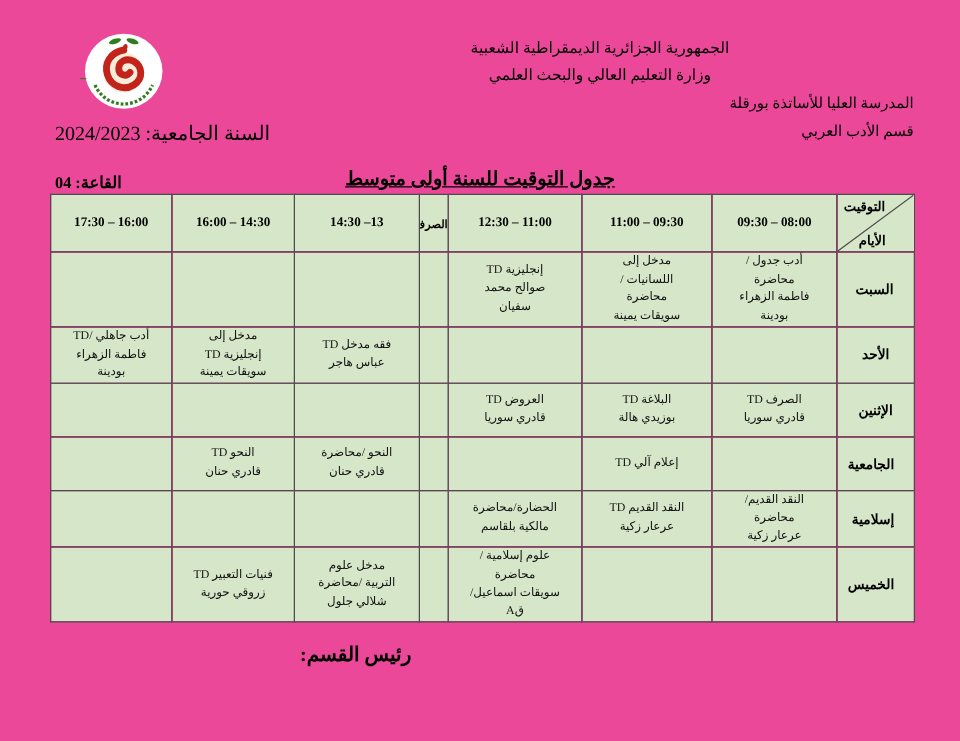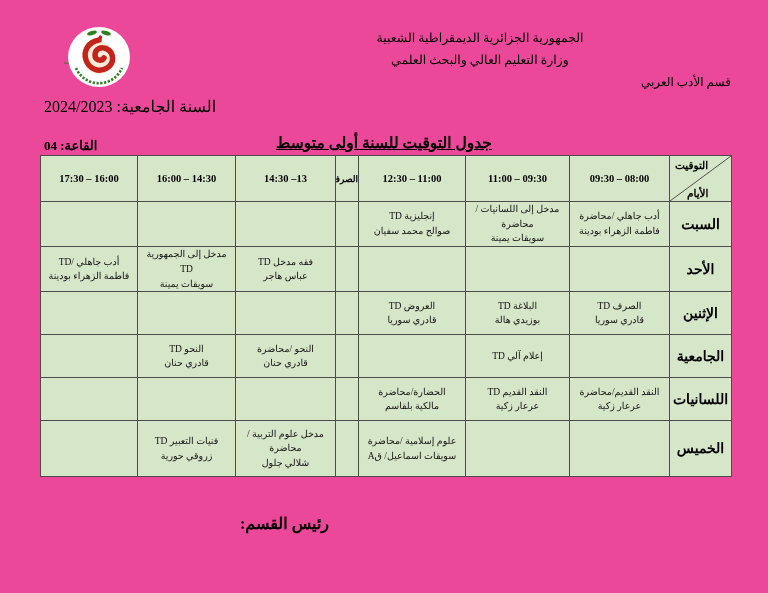--- a/index.html
+++ b/index.html
@@ -16,24 +16,24 @@
 
   
   .doc-title{position:absolute;top:134px;left:0;right:0;text-align:center;
              font-size:15.5px;font-weight:bold;text-decoration:underline;}
   .room-label{position:absolute;top:138px;left:44px;font-size:13px;font-weight:bold;}
 
   
   table.tt{position:absolute;left:40px;top:155px;width:691px;border-collapse:collapse;
            table-layout:fixed;direction:rtl;}
   table.tt td{border:1px solid #4c4c4c;background:#d6e6c8;text-align:center;
-              vertical-align:middle;padding:0 2px;overflow:hidden;}
+              vertical-align:middle;padding:0 16px;overflow:hidden;}
   .time-h{font-weight:bold;font-size:10.5px;}
   .break-h{font-weight:bold;font-size:9px;padding:0 !important;}
-  .day-c{font-weight:bold;font-size:14px;}
+  .day-c{font-weight:bold;font-size:11px;}
   .cl{font-size:9.5px;line-height:1.55;color:#111;}
   .corner{position:relative;padding:0 !important;}
   .corner svg{position:absolute;inset:0;width:100%;height:100%;}
   .corner .c-top{position:absolute;top:3px;left:5px;font-size:10.5px;font-weight:bold;}
   .corner .c-bot{position:absolute;bottom:2px;left:17px;font-size:10.5px;font-weight:bold;}
 
   .footer-sign{position:absolute;top:514px;left:240px;font-size:16px;font-weight:bold;}
 </style>
 </head>
 <body>
@@ -57,20 +57,21 @@
       <ellipse cx="50" cy="13" rx="5" ry="2" fill="#2e7d1e" transform="rotate(18 50 13)"></ellipse>
     </svg>
   </div>
 
   <div class="center-head">
     <div>الجمهورية الجزائرية الديمقراطية الشعبية</div>
     <div>وزارة التعليم العالي والبحث العلمي</div>
   </div>
 
   <div class="right-head">
+    <div>المدرسة العليا للأساتذة بورقلة</div>
     <div>قسم الأدب العربي</div>
   </div>
 
   <div class="year-label">السنة الجامعية: 2024/2023</div>
 
   <div class="doc-title">جدول التوقيت للسنة أولى متوسط</div>
   <div class="room-label">القاعة: 04</div>
 
   <table class="tt">
     <colgroup>
@@ -97,21 +98,21 @@
       <td class="time-h"><span dir="ltr">12:30 – 11:00</span></td>
       <td class="break-h">الصرف</td>
       <td class="time-h"><span dir="ltr">14:30 –13</span></td>
       <td class="time-h"><span dir="ltr">16:00 – 14:30</span></td>
       <td class="time-h"><span dir="ltr">17:30 – 16:00</span></td>
     </tr>
 
     <tr style="height:43px">
       <td class="day-c">السبت</td>
       <td>
-            <div class="cl">أدب جاهلي /محاضرة</div>
+            <div class="cl">أدب جدول /محاضرة</div>
             <div class="cl">فاطمة الزهراء بودينة</div>
           </td>
       <td>
             <div class="cl">مدخل إلى اللسانيات /محاضرة</div>
             <div class="cl">سويقات يمينة</div>
           </td>
       <td>
             <div class="cl">إنجليزية TD</div>
             <div class="cl">صوالح محمد سفيان</div>
           </td>
@@ -143,21 +144,21 @@
       <td>
             <div class="cl"></div>
             <div class="cl"></div>
           </td>
       <td></td>
       <td>
             <div class="cl">فقه مدخل TD</div>
             <div class="cl">عباس هاجر</div>
           </td>
       <td>
-            <div class="cl">مدخل إلى الجمهورية TD</div>
+            <div class="cl">مدخل إلى إنجليزية TD</div>
             <div class="cl">سويقات يمينة</div>
           </td>
       <td>
             <div class="cl">أدب جاهلي /TD</div>
             <div class="cl">فاطمة الزهراء بودينة</div>
           </td>
     </tr>
 
     <tr style="height:43px">
       <td class="day-c">الإثنين</td>
@@ -211,21 +212,21 @@
             <div class="cl">النحو TD</div>
             <div class="cl">قادري حنان</div>
           </td>
       <td>
             <div class="cl"></div>
             <div class="cl"></div>
           </td>
     </tr>
 
     <tr style="height:43px">
-      <td class="day-c">اللسانيات</td>
+      <td class="day-c">إسلامية</td>
       <td>
             <div class="cl">النقد القديم/محاضرة</div>
             <div class="cl">عرعار زكية</div>
           </td>
       <td>
             <div class="cl">النقد القديم TD</div>
             <div class="cl">عرعار زكية</div>
           </td>
       <td>
             <div class="cl">الحضارة/محاضرة</div>

